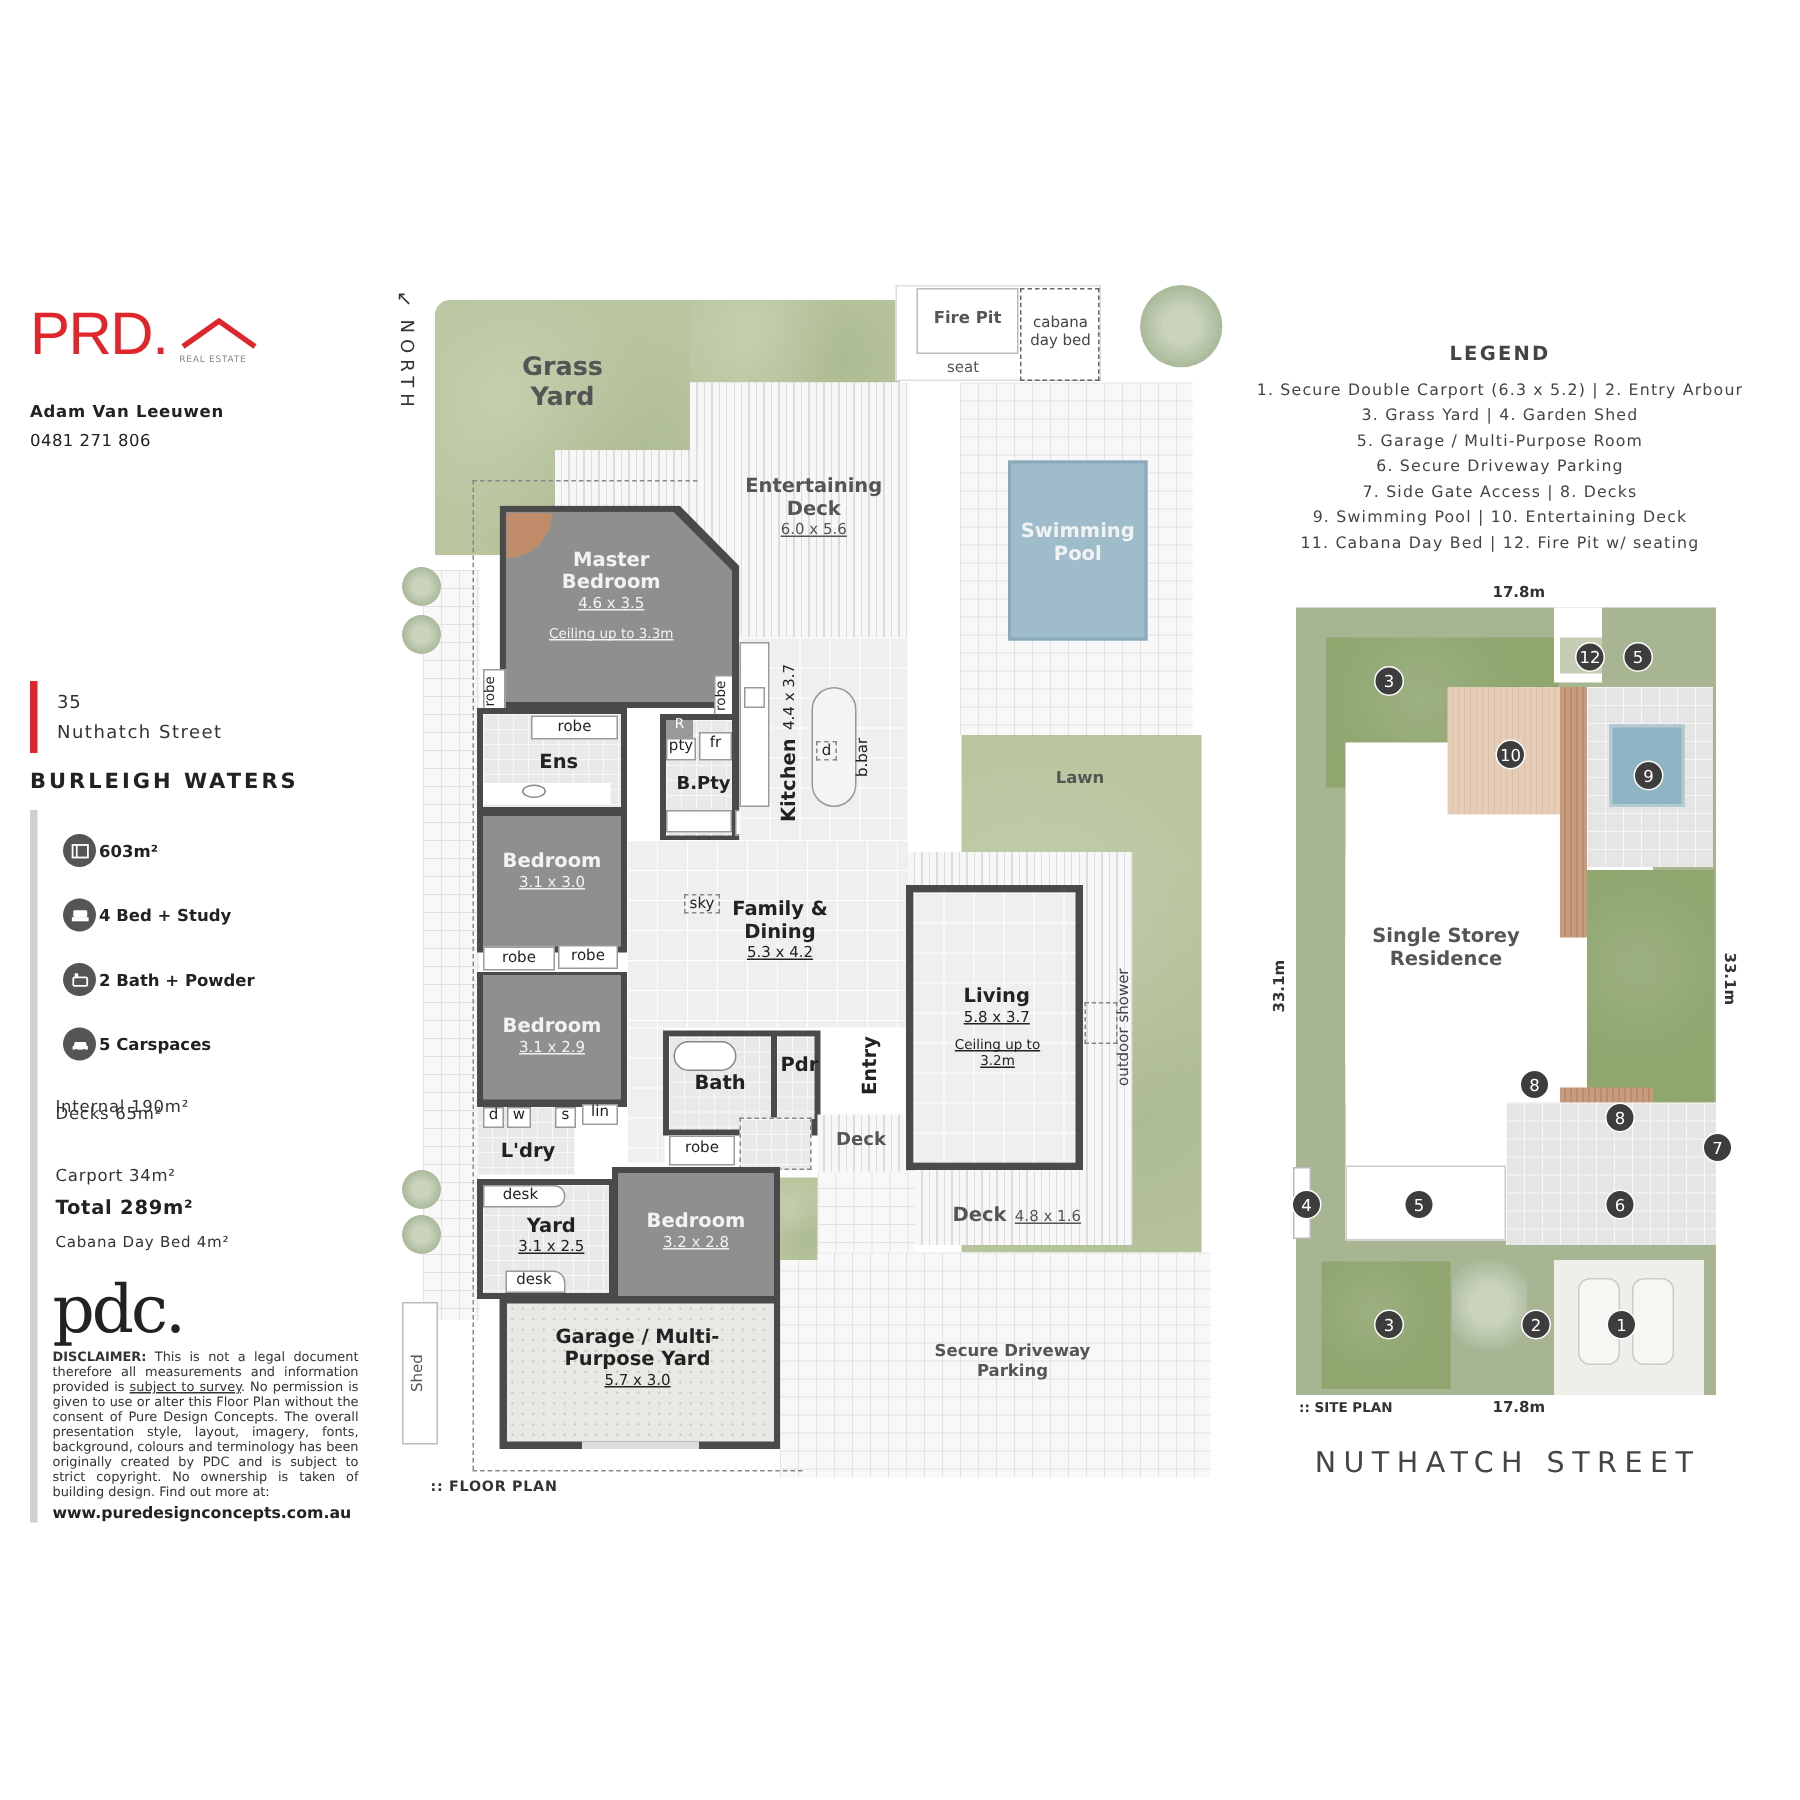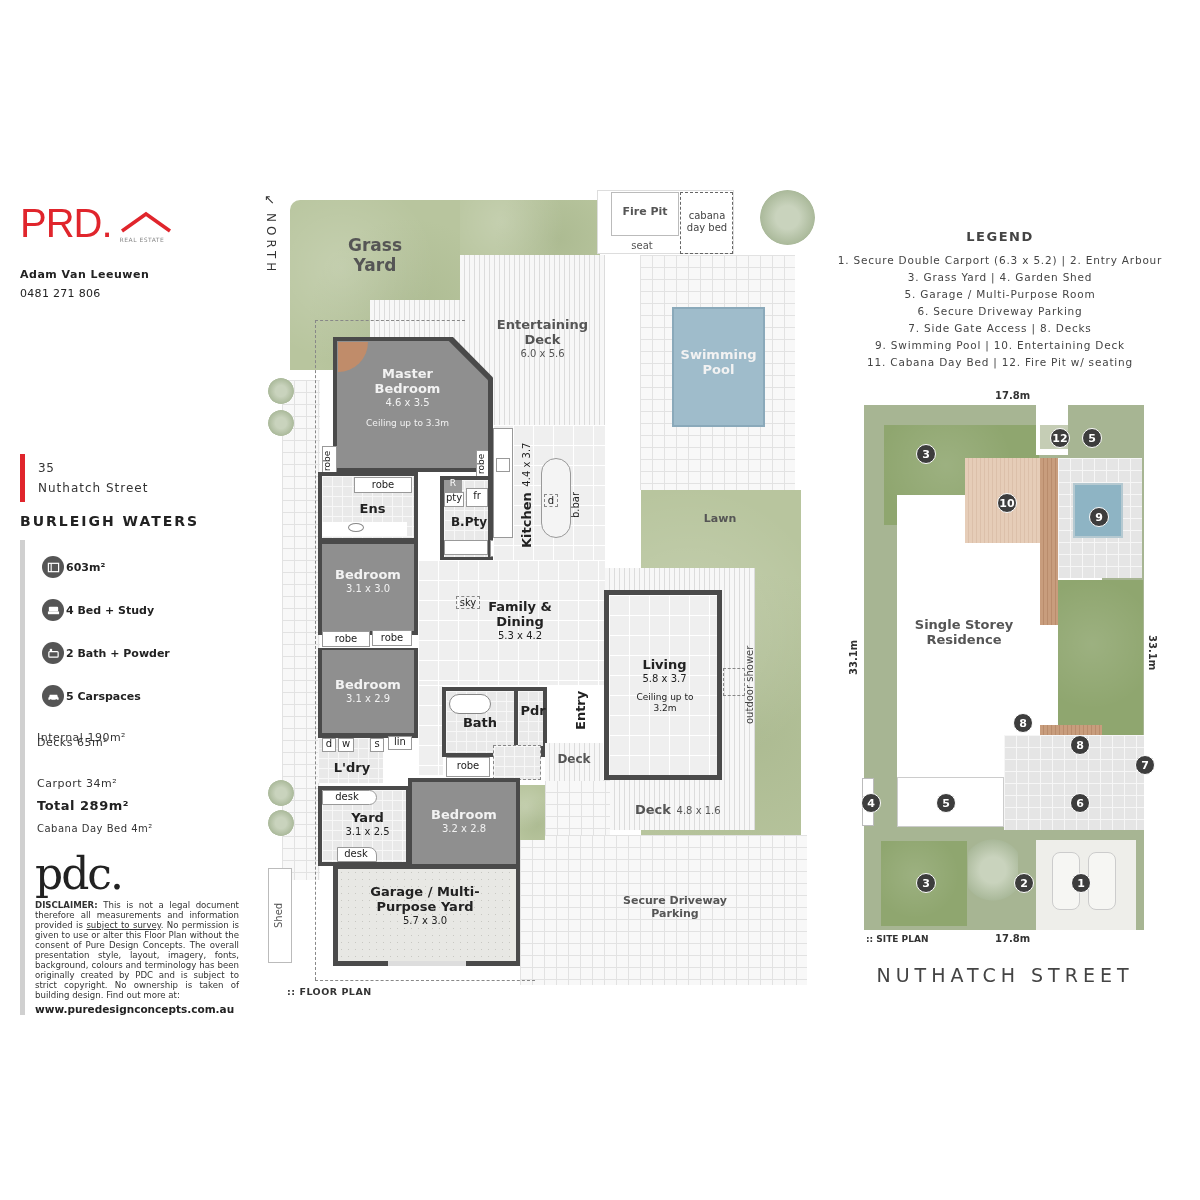--- a/index.html
+++ b/index.html
@@ -42,39 +42,39 @@
   .tile { background-color: #efefef; background-image: linear-gradient(#ffffff 1px, transparent 1px), linear-gradient(90deg, #ffffff 1px, transparent 1px); background-size: 20px 20px; }
   .bedroom { background: #8f8f8f; }
   .wet { background-color: #e9e9e9; background-image: linear-gradient(#f7f7f7 1px, transparent 1px), linear-gradient(90deg, #f7f7f7 1px, transparent 1px); background-size: 10px 10px; }
   .garage { background: #e8e8e4; background-image: radial-gradient(#c8c8c2 0.8px, transparent 0.8px); background-size: 7px 7px; }
   .wall { background: #4a4a4a; }
   .box { background: #fff; border: 1px solid #999; }
   .pool { background: #9fbccb; border: 2px solid #8aa9ba; }
 
   .rlabel { position: absolute; text-align: center; font-weight: bold; line-height: 1.15; }
   .rlabel .nm { display: block; font-size: 13px; }
-  .rlabel .dm { display: block; font-size: 10px; font-weight: normal; }
+  .rlabel .dm { display: block; font-size: 10px; font-weight: normal; text-decoration: underline; }
   .rlabel.light { color: #f2f2f2; }
   .rlabel.dark { color: #222; }
   .rlabel.mid { color: #555; }
   .sm { font-size: 10px; color: #222; position: absolute; text-align: center; }
   .vert { writing-mode: vertical-rl; transform: rotate(180deg); }
   .dash { border: 1.5px dashed #888; }
   .tree { border-radius: 50%; background: radial-gradient(circle, #c9d3bd 30%, #aab99a 70%, transparent 72%); }
 
   .north { left: 264px; top: 193px; font-size: 12px; color: #333; letter-spacing: 2px; }
   .fp-label { left: 287px; top: 986px; font-size: 9.5px; font-weight: bold; color: #333; letter-spacing: 0.5px; }
 
   
   .legend-title { left: 820px; width: 360px; top: 229px; text-align: center; font-size: 13px; font-weight: bold; color: #444; letter-spacing: 1.5px; }
   .legend-line { left: 820px; width: 360px; text-align: center; font-size: 10.5px; color: #444; letter-spacing: 0.8px; }
 
   
   .sp-dim { font-size: 10px; font-weight: bold; color: #333; }
-  .marker { position: absolute; width: 20px; height: 20px; border-radius: 50%; background: #3d3d3d; color: #fff; font-size: 11px; font-weight: bold; display: flex; align-items: center; justify-content: center; border: 1.5px solid #fff; }
+  .marker { position: absolute; width: 20px; height: 20px; border-radius: 50%; background: #3d3d3d; color: #fff; font-size: 11px; font-weight: normal; display: flex; align-items: center; justify-content: center; border: 1.5px solid #fff; }
   .sp-grass { background: #8fa66f; background-image: radial-gradient(circle at 40% 40%, rgba(255,255,255,0.12), transparent 60%); }
   .sp-hedge { background: #a7b593; }
   .sp-deck { background: repeating-linear-gradient(90deg, #c89d7d 0, #c89d7d 3px, #b98c6c 3px, #b98c6c 4px); }
   .sp-deck-light { background: repeating-linear-gradient(90deg, #e6cdb8 0, #e6cdb8 3px, #dcc0aa 3px, #dcc0aa 4px); }
   .sp-paving { background-color: #e5e5e5; background-image: linear-gradient(#f6f6f6 1px, transparent 1px), linear-gradient(90deg, #f6f6f6 1px, transparent 1px); background-size: 12px 12px; }
   .street-name { left: 840px; width: 330px; top: 964px; text-align: center; font-size: 19px; color: #444; letter-spacing: 5px; }
   .sp-label { left: 866px; top: 934px; font-size: 9px; font-weight: bold; color: #333; }
 </style>
 </head>
 <body>

